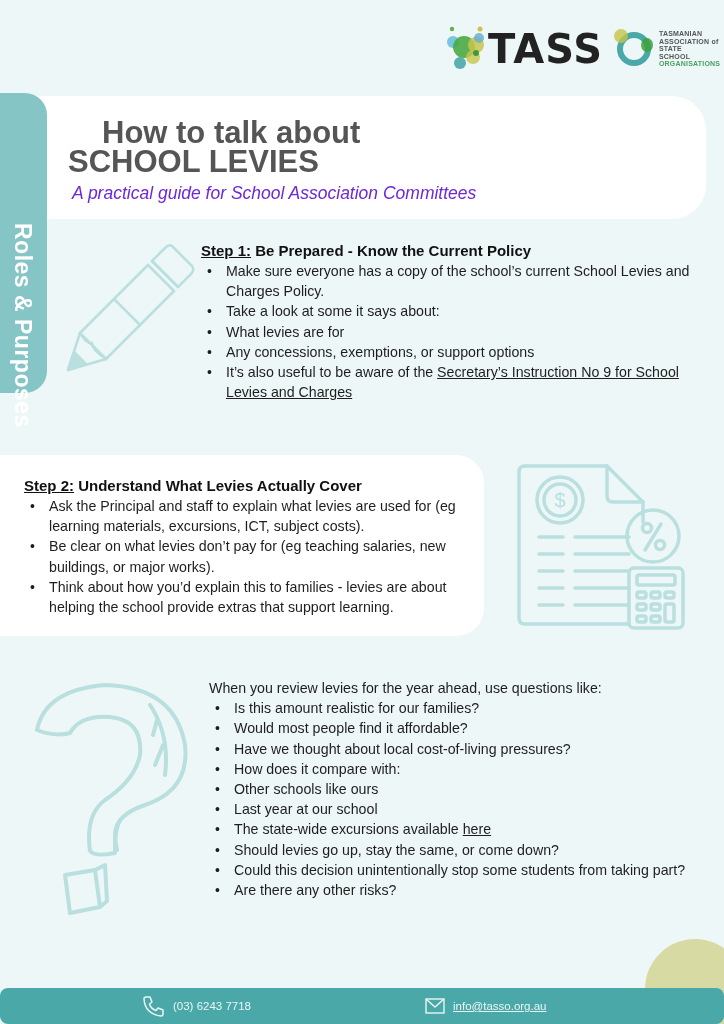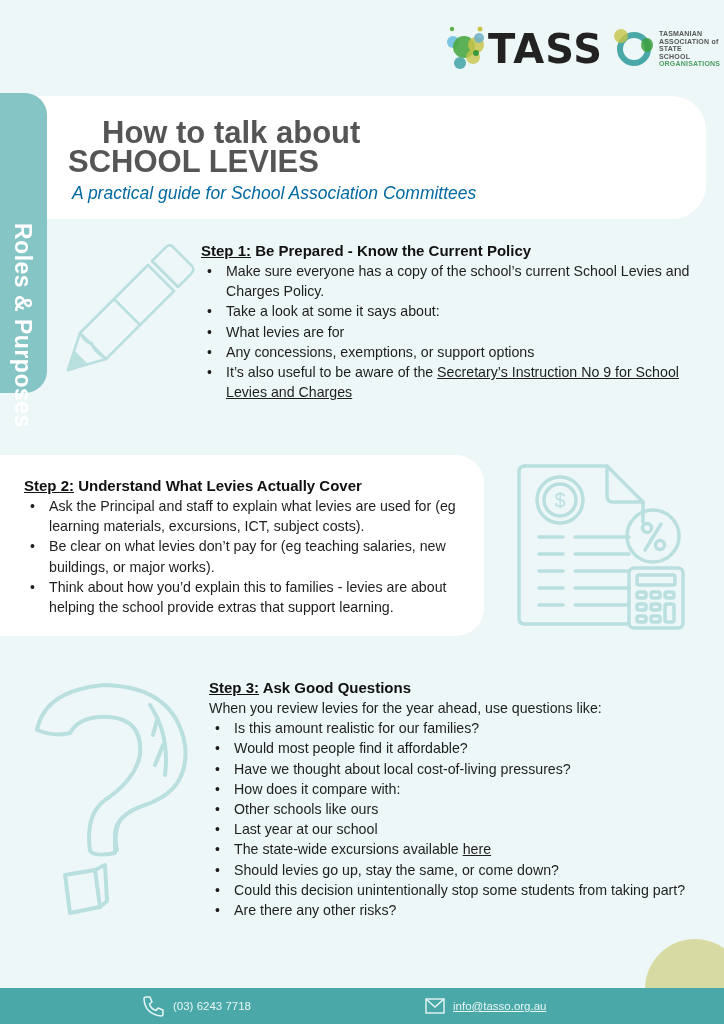--- a/index.html
+++ b/index.html
@@ -27,21 +27,21 @@
     .title-panel {
       position: absolute; left: 0; top: 96px; width: 706px; height: 123px;
       background: #ffffff; border-radius: 0 34px 34px 0;
     }
     .title-1, .title-2 {
       position: absolute; left: 68px; font-weight: bold; font-size: 31px; color: #555555; line-height: 34px;
       font-family: "Liberation Sans", sans-serif;
     }
     .title-1 { top: 116px; margin-left: 34px; }
     .title-2 { top: 145px; }
-    .subtitle { position: absolute; left: 72px; top: 183px; font-style: italic; font-size: 17.5px; color: #0369a1; }
+    .subtitle { position: absolute; left: 72px; top: 183px; font-style: italic; font-size: 17.5px; color: #6d28d9; }
 
     
     .side-tab {
       position: absolute; left: 0; top: 93px; width: 47px; height: 300px;
       background: #86c5c5; border-radius: 0 22px 22px 0;
     }
     .side-tab-label {
       position: absolute; left: 7px; top: 130px; width: 30px; height: 230px;
       writing-mode: vertical-rl; color: #ffffff; font-weight: bold; font-size: 23px; letter-spacing: 0.5px;
       display: flex; align-items: center; justify-content: flex-start;
@@ -73,21 +73,21 @@
 
     
     .deco-circle {
       position: absolute; left: 645px; top: 939px; width: 100px; height: 100px; border-radius: 50%;
       background: #d7dba3;
     }
 
     
     .footer {
       position: absolute; left: 0; top: 988px; width: 724px; height: 36px; background: #4aa9a8;
-      display: flex; align-items: center; color: #e8f6f6; font-size: 11.5px;
+      display: flex; align-items: center; color: #e8f6f6; font-size: 11.5px; border-radius: 8px;
     }
     .f-item { position: absolute; top: 0; height: 36px; display: flex; align-items: center; }
     .f-phone { left: 143px; }
     .f-web { left: 270px; margin-top: 38px; }
     .f-mail { left: 425px; }
     .f-item svg { margin-right: 8px; }
   </style>
 </head>
 <body>
 
@@ -199,23 +199,20 @@
 <div class="ill question">
   <svg width="160" height="250" viewBox="0 0 160 250" fill="none" stroke="#b9dfdf" stroke-width="4" stroke-linejoin="round" stroke-linecap="round">
     <path d="M2 55 Q10 15 70 10 Q140 12 150 70 Q155 115 110 130 Q80 140 80 160 L80 178 Q60 182 55 176 Q50 140 70 125 Q100 105 105 80 Q108 45 75 42 Q45 40 35 58 Q20 62 2 55 Z"></path>
     <path d="M115 30 Q135 60 130 100 M122 45 L118 60 M128 70 L120 90 M85 145 Q78 160 82 175"></path>
     <path d="M30 200 L60 195 L65 232 L35 238 Z"></path>
     <path d="M60 195 L70 190 L72 226 L65 232"></path>
   </svg>
 </div>
 
 <div class="step3">
-  <div class="step-heading">
-    <span class="num">Step 3:</span><span> Ask Good Questions</span>
-  </div>
   <div class="intro">When you review levies for the year ahead, use questions like:</div>
   <ul class="bullets">
     <li>Is this amount realistic for our families?</li>
     <li>Would most people find it affordable?</li>
     <li>Have we thought about local cost-of-living pressures?</li>
     <li>How does it compare with:</li>
     <li>Other schools like ours</li>
     <li>Last year at our school</li>
     <li>
       <span>The state-wide excursions available </span><a class="link">here</a>

